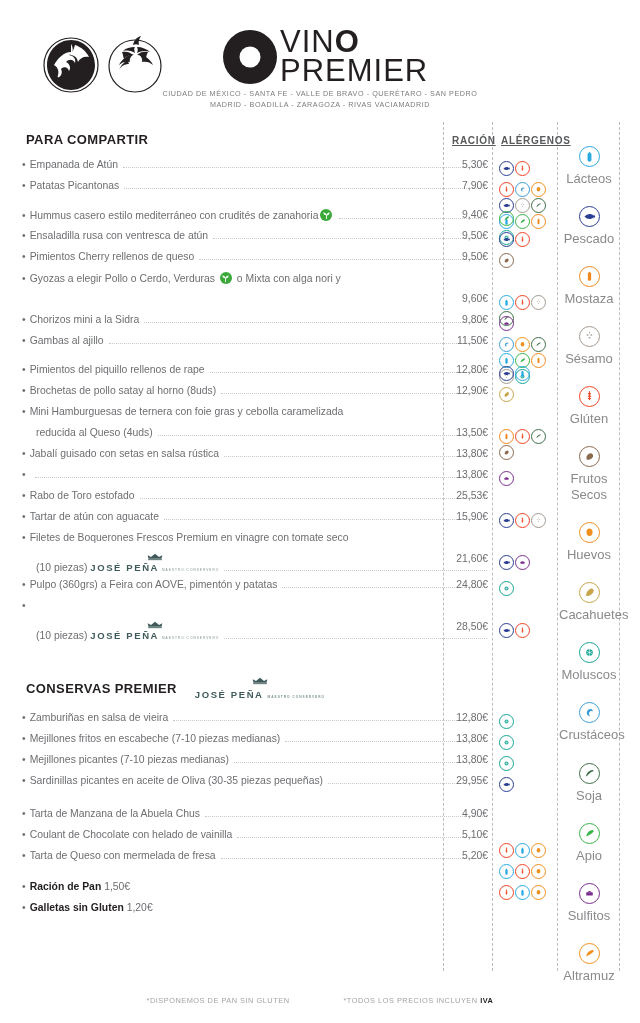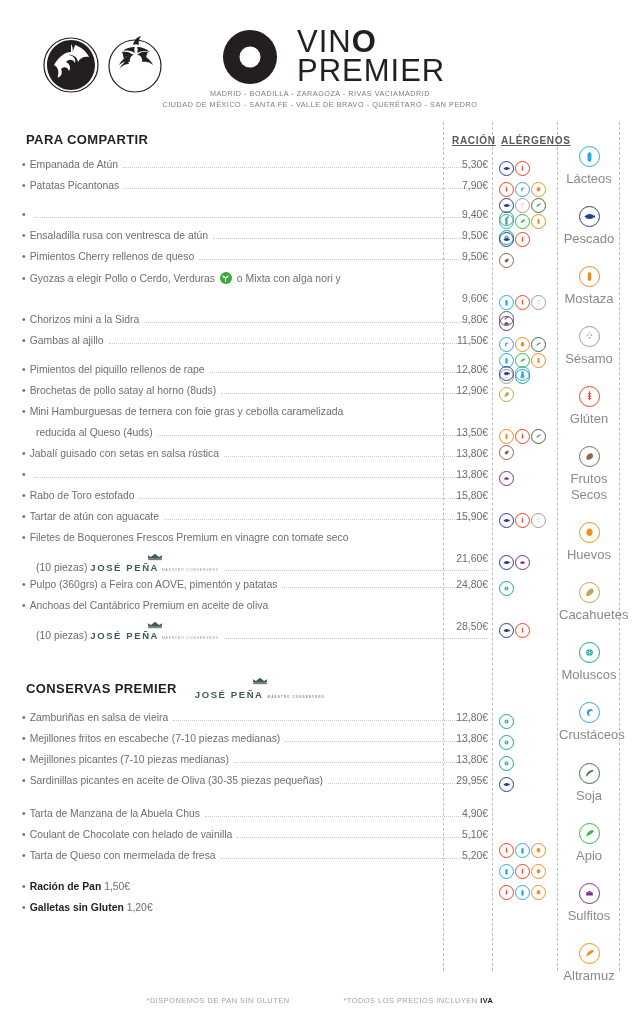--- a/index.html
+++ b/index.html
@@ -10,21 +10,21 @@
     color:#6d6e71;
     position:relative;
     overflow:hidden;
   }
   
   .header{position:relative;height:118px;}
   .tomatoes{position:absolute;left:38px;top:32px;width:130px;height:62px;}
   .brand{position:absolute;left:222px;top:28px;width:260px;}
   .brand-row{display:flex;align-items:center;}
   .brand-dot{width:56px;height:56px;flex:0 0 56px;}
-  .brand-words{margin-left:19px;line-height:0.92;}
+  .brand-words{margin-left:2px;line-height:0.92;}
   .brand-vino,.brand-premier{
     font-family:"Liberation Sans", sans-serif;
     font-weight:300;font-size:31px;letter-spacing:1px;color:#231f20;
     white-space:nowrap;display:block;
   }
   .brand-vino .o-bold{font-weight:800;}
   .locations{
     position:absolute;left:0;top:88px;width:640px;text-align:center;
     font-size:7.2px;letter-spacing:.55px;color:#7b7b7e;line-height:1.55;
   }
@@ -114,22 +114,22 @@
         </svg>
       </span>
       <span class="brand-words">
         <span class="brand-vino"><span>VIN</span><span class="o-bold">O</span></span>
         <span class="brand-premier">PREMIER</span>
       </span>
     </div>
   </div>
 
   <div class="locations">
+    <div>CIUDAD DE MÉXICO - SANTA FE  - VALLE DE BRAVO - QUERÉTARO - SAN PEDRO</div>
     <div>MADRID - BOADILLA - ZARAGOZA - RIVAS VACIAMADRID</div>
-    <div>CIUDAD DE MÉXICO - SANTA FE  - VALLE DE BRAVO - QUERÉTARO - SAN PEDRO</div>
   </div>
 </div>
 
 <div class="rule rule-a"></div>
 <div class="rule rule-b"></div>
 <div class="rule rule-c"></div>
 <div class="rule rule-d"></div>
 
 <div class="col-head racion">RACIÓN</div>
 <div class="col-head alergenos">ALÉRGENOS</div>
@@ -150,20 +150,25 @@
         <span class="bullet">•</span>
         <span class="name">Patatas Picantonas</span>
         <span class="dots"></span>
       </div>
       <div class="price">7,90€</div>
     </div>
     <div style="height: 8px;"></div>
     <div class="row">
       <div class="row-txt">
         <span class="bullet">•</span>
+        <span class="name">Hummus casero estilo mediterráneo con crudités de zanahoria<span class="veg"><svg width="9" height="9" viewBox="0 0 9 9">
+              <path d="M4.5 8 V3.6" stroke="#fff" stroke-width="0.9"></path>
+              <path d="M4.5 4.2 C2.4 4.2 1.4 3 1.3 1.4 C3 1.3 4.3 2.2 4.5 4.2 Z" fill="#fff"></path>
+              <path d="M4.5 4.6 C6.6 4.4 7.6 3.2 7.7 1.6 C6 1.5 4.7 2.5 4.5 4.6 Z" fill="#fff"></path>
+            </svg></span></span>
         <span class="dots"></span>
       </div>
       <div class="price">9,40€</div>
     </div>
     <div class="row">
       <div class="row-txt">
         <span class="bullet">•</span>
         <span class="name">Ensaladilla rusa con ventresca de atún</span>
         <span class="dots"></span>
       </div>
@@ -252,21 +257,21 @@
         <span class="dots"></span>
       </div>
       <div class="price">13,80€</div>
     </div>
     <div class="row">
       <div class="row-txt">
         <span class="bullet">•</span>
         <span class="name">Rabo de Toro estofado</span>
         <span class="dots"></span>
       </div>
-      <div class="price">15,80€</div>
+      <div class="price">25,53€</div>
     </div>
     <div class="row">
       <div class="row-txt">
         <span class="bullet">•</span>
         <span class="name">Tartar de atún con aguacate</span>
         <span class="dots"></span>
       </div>
       <div class="price">15,90€</div>
     </div>
     <div class="row noprice">
@@ -294,21 +299,20 @@
       <div class="row-txt">
         <span class="bullet">•</span>
         <span class="name">Pulpo (360grs) a Feira con AOVE, pimentón y patatas</span>
         <span class="dots"></span>
       </div>
       <div class="price">24,80€</div>
     </div>
     <div class="row noprice">
       <div class="row-txt">
         <span class="bullet">•</span>
-        <span class="name">Anchoas del Cantábrico Premium en aceite de oliva</span>
 
       </div>
       </div>
     <div class="row cont" style="height: 26px;">
       <div class="row-txt">
           <span class="name">(10 piezas) <span class="jp jp-small">
     <svg class="jp-crown" width="16" height="8" viewBox="0 0 22 11">
       <path d="M2 8 L1 3 L5.5 5.5 L11 1 L16.5 5.5 L21 3 L20 8 Z" fill="#3f5a5a"></path>
       <rect x="1.5" y="8.6" width="19" height="1.2" fill="#3f5a5a"></rect>
     </svg>

